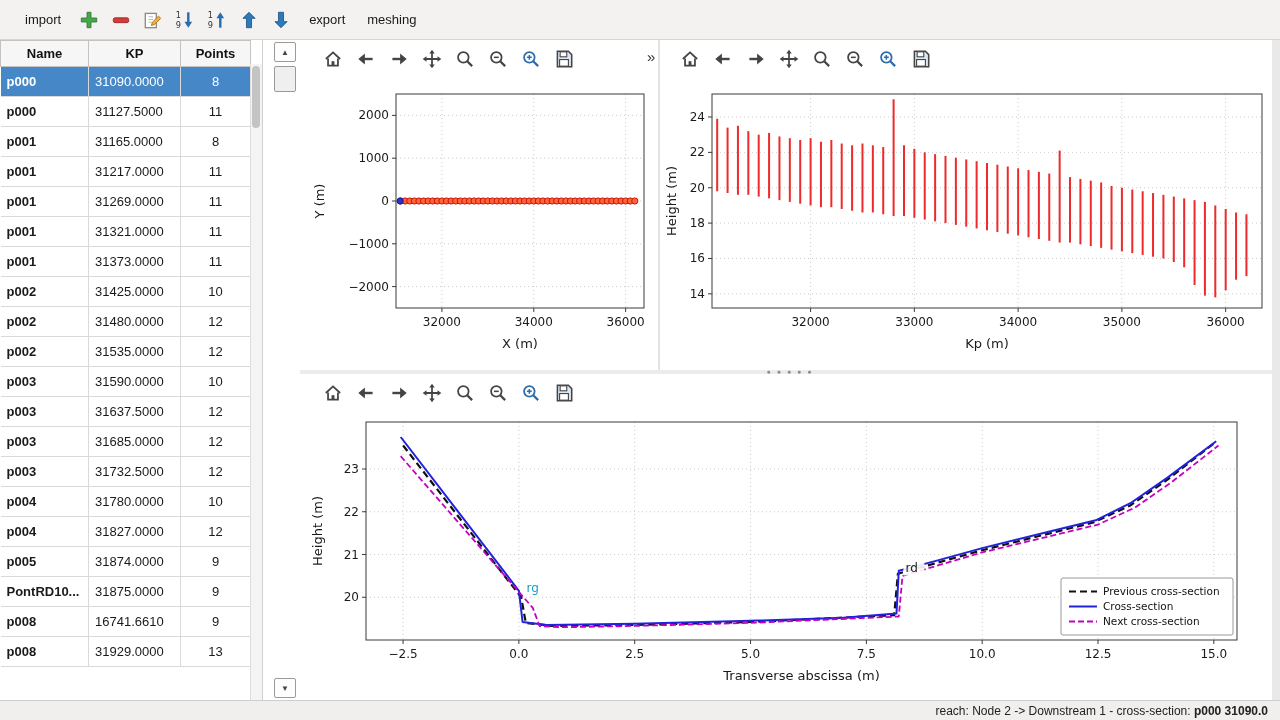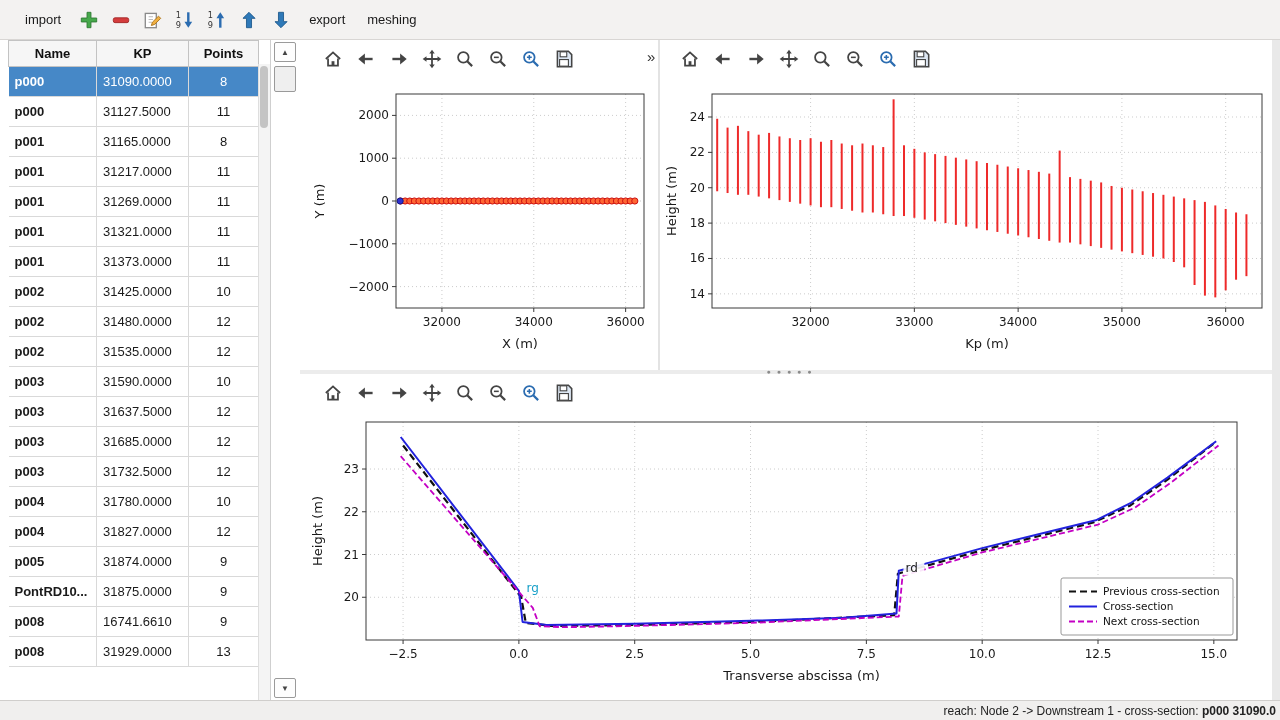--- a/index.html
+++ b/index.html
@@ -7,21 +7,21 @@
   .app{position:relative;width:1280px;height:720px;background:#ffffff;}
 
   
   .main-toolbar{position:absolute;left:0;top:0;width:1280px;height:40px;background:#f3f2f1;
     border-bottom:1px solid #d8d6d4;display:flex;align-items:center;gap:4px;padding:0 16px;box-sizing:border-box;}
   .tb-text{font-size:13px;color:#1a1a1a;padding:5px 9px;cursor:default;}
   .icon-group{display:flex;align-items:center;gap:2px;}
   .tbtn{display:inline-flex;width:30px;height:28px;align-items:center;justify-content:center;border-radius:3px;}
 
   
-  .left-panel{position:absolute;left:8px;top:40px;width:262px;height:660px;background:#fff;
+  .left-panel{position:absolute;left:0;top:40px;width:262px;height:660px;background:#fff;
     border-right:1px solid #cfcfcf;overflow:hidden;}
   table.xs{border-collapse:collapse;width:250px;table-layout:fixed;}
   table.xs th{background:#f6f6f6;border:1px solid #c3c3c3;font-weight:bold;font-size:13px;
     height:23px;text-align:center;color:#111;}
   table.xs td{border-right:1px solid #d9d9d9;border-bottom:1px solid #d9d9d9;font-size:13px;
     height:29px;padding:0 6px;color:#1a1a1a;background:#fff;overflow:hidden;white-space:nowrap;text-overflow:ellipsis;}
   table.xs td.name{text-align:left;font-weight:bold;}
   table.xs td.kp{}
   table.xs td.pts{text-align:center;}
   table.xs tr.sel td{background:#4688c7;color:#fff;}
@@ -49,21 +49,21 @@
   .h-splitter{position:absolute;left:0;top:330px;width:980px;height:4px;background:#ececec;
     text-align:center;font-size:7px;line-height:4px;color:#8a8a8a;letter-spacing:2px;}
   .right-gutter{position:absolute;left:972px;top:0;width:8px;height:660px;background:#e9e9e9;}
   #chart-plan{position:absolute;left:0;top:40px;width:356px;height:290px;}
   #chart-long{position:absolute;left:360px;top:40px;width:610px;height:290px;}
   #chart-section{position:absolute;left:0;top:370px;width:975px;height:288px;}
 
   
   .status-bar{position:absolute;left:0;top:700px;width:1280px;height:20px;background:#f0efee;
     border-top:1px solid #d0cecc;display:flex;justify-content:flex-end;align-items:center;
-    padding:0 4px;box-sizing:border-box;font-size:12px;color:#222;}
+    padding:0 12px;box-sizing:border-box;font-size:12px;color:#222;}
   .status-bar span{white-space:pre;}
 </style>
 </head>
 <body>
 
 <div class="app">
 
   <div class="main-toolbar">
     <span class="tb-text">import</span>
     <span class="icon-group" id="main-tb-icons">

